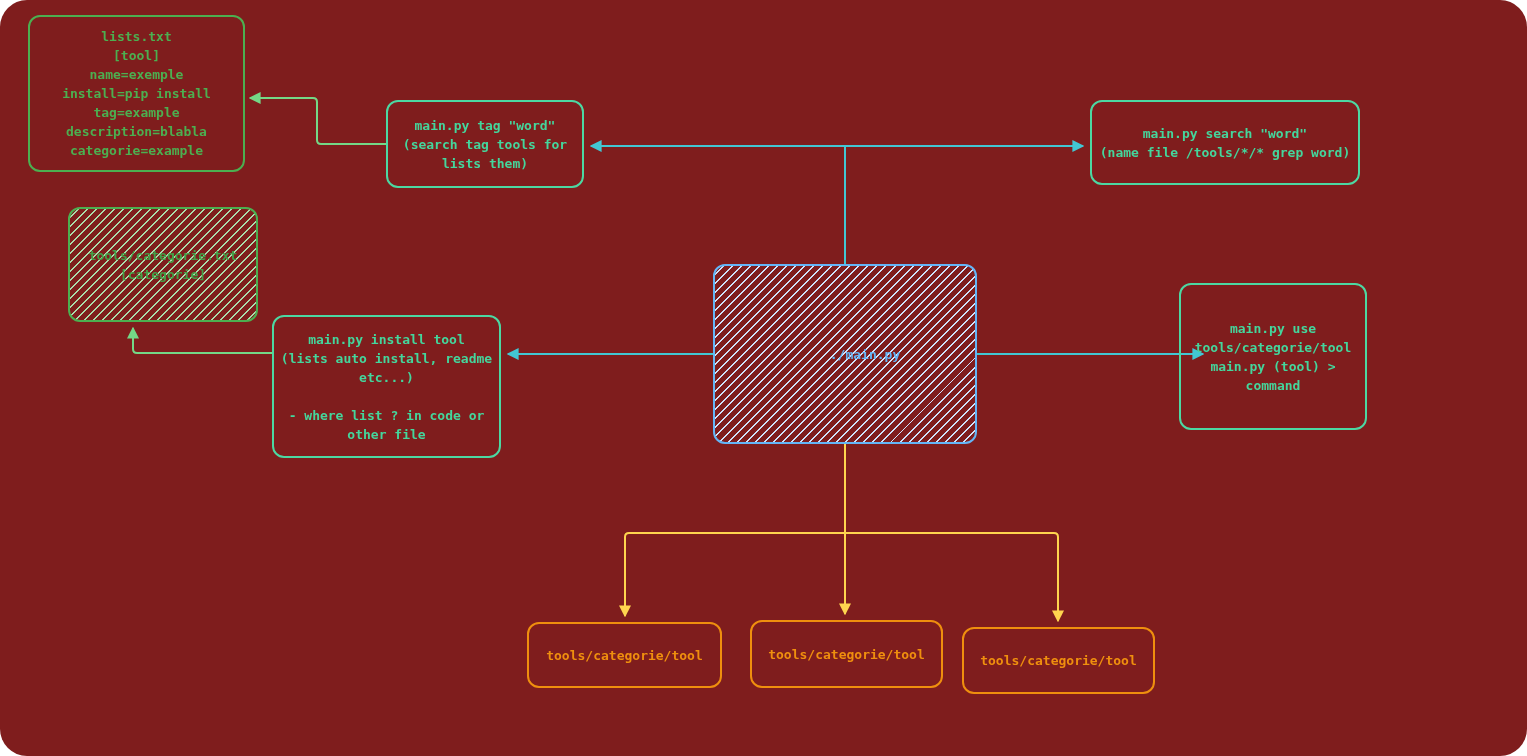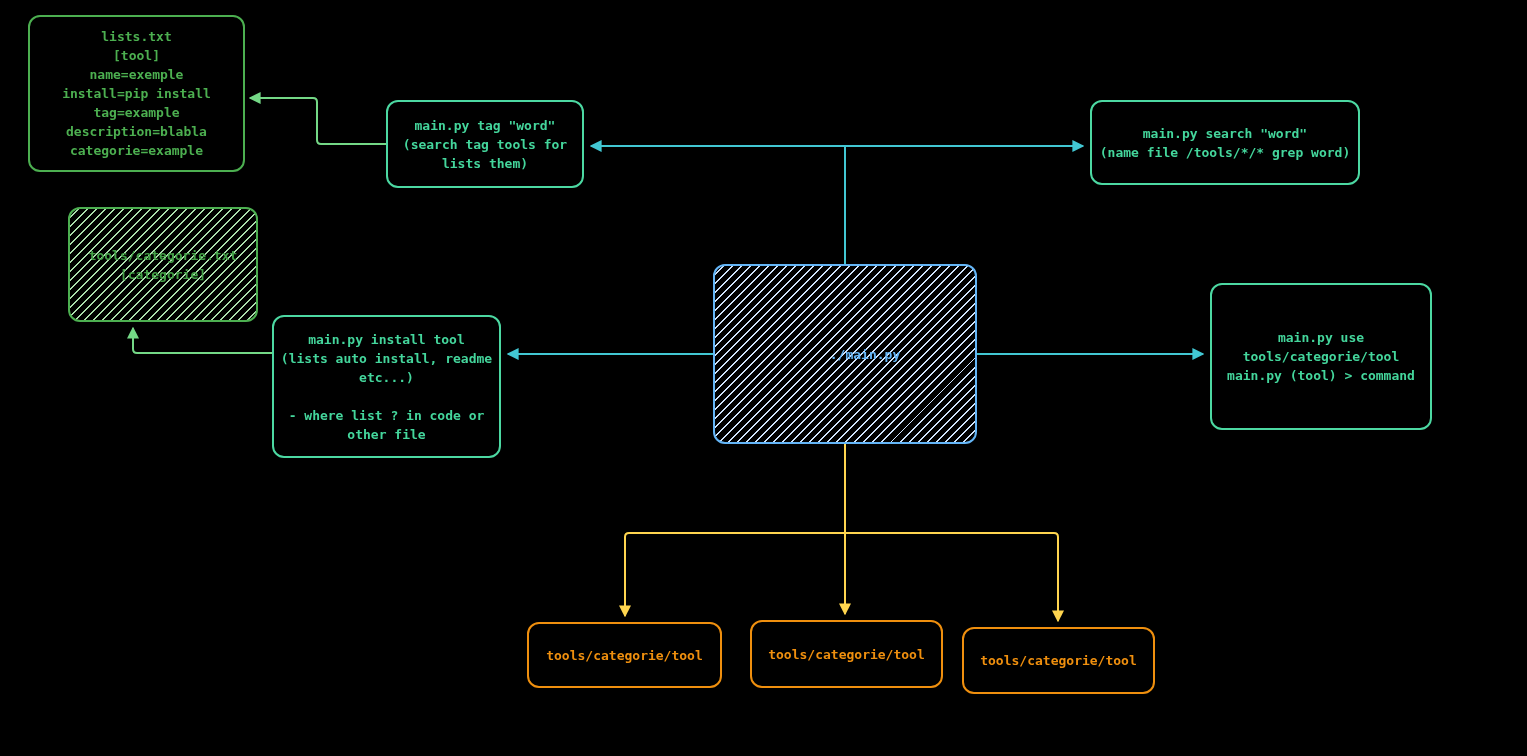--- a/index.html
+++ b/index.html
@@ -6,21 +6,22 @@
     margin: 0;
     padding: 0;
     background: #ffffff;
     font-family: "DejaVu Sans Mono", "Liberation Mono", monospace;
   }
   #canvas {
     position: relative;
     width: 1527px;
     height: 756px;
     overflow: hidden;
-    background: #000000;
+    background: #7f1d1d;
+    border-radius: 27px;
   }
   #connectors {
     position: absolute;
     left: 0; top: 0;
     width: 1527px;
     height: 756px;
   }
   .node {
     position: absolute;
     box-sizing: border-box;
@@ -74,21 +75,21 @@
     border: 2px solid #ef8f0e;
     color: #ef8f0e;
   }
 
   
   #box-lists     { left: 28px;   top: 15px;  width: 217px; height: 157px; }
   #box-categorie { left: 38px;   top: 207px; width: 190px; height: 115px; }
   #box-tag       { left: 386px;  top: 100px; width: 198px; height: 88px;  }
   #box-search    { left: 1090px; top: 100px; width: 270px; height: 85px;  }
   #box-install   { left: 272px;  top: 283px; width: 229px; height: 143px; margin-top: 32px; }
-  #box-use       { left: 1210px; top: 283px; width: 222px; height: 147px; }
+  #box-use       { left: 1179px; top: 283px; width: 188px; height: 147px; }
   #box-main      { left: 713px;  top: 264px; width: 264px; height: 180px; }
   #box-tool-1    { left: 527px;  top: 622px; width: 195px; height: 66px;  }
   #box-tool-2    { left: 750px;  top: 620px; width: 193px; height: 68px;  }
   #box-tool-3    { left: 962px;  top: 627px; width: 193px; height: 67px;  }
 
   path.connector {
     fill: none;
     stroke-width: 2;
     stroke-linecap: round;
   }

